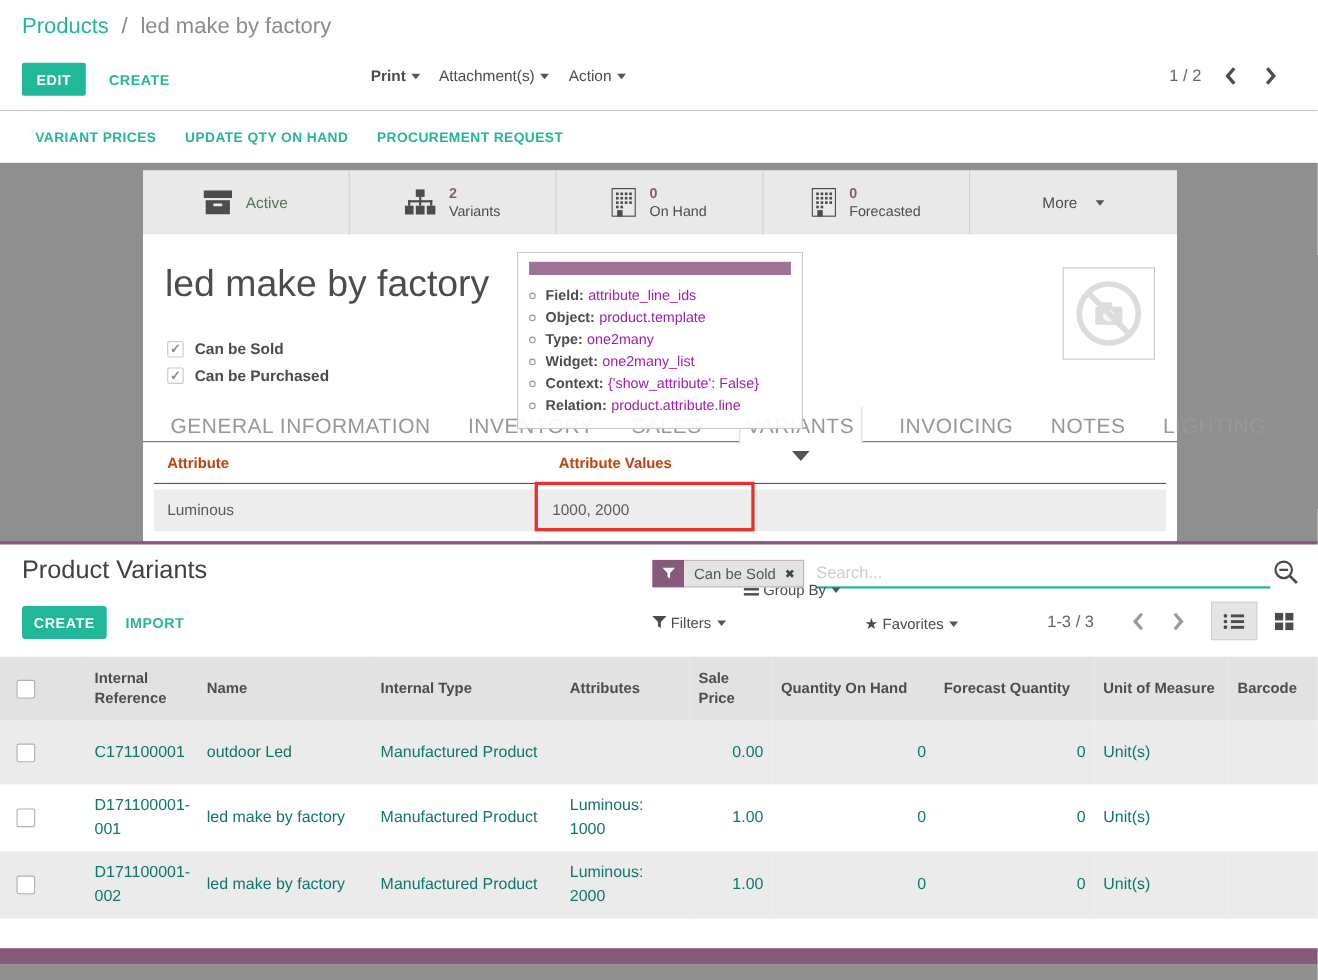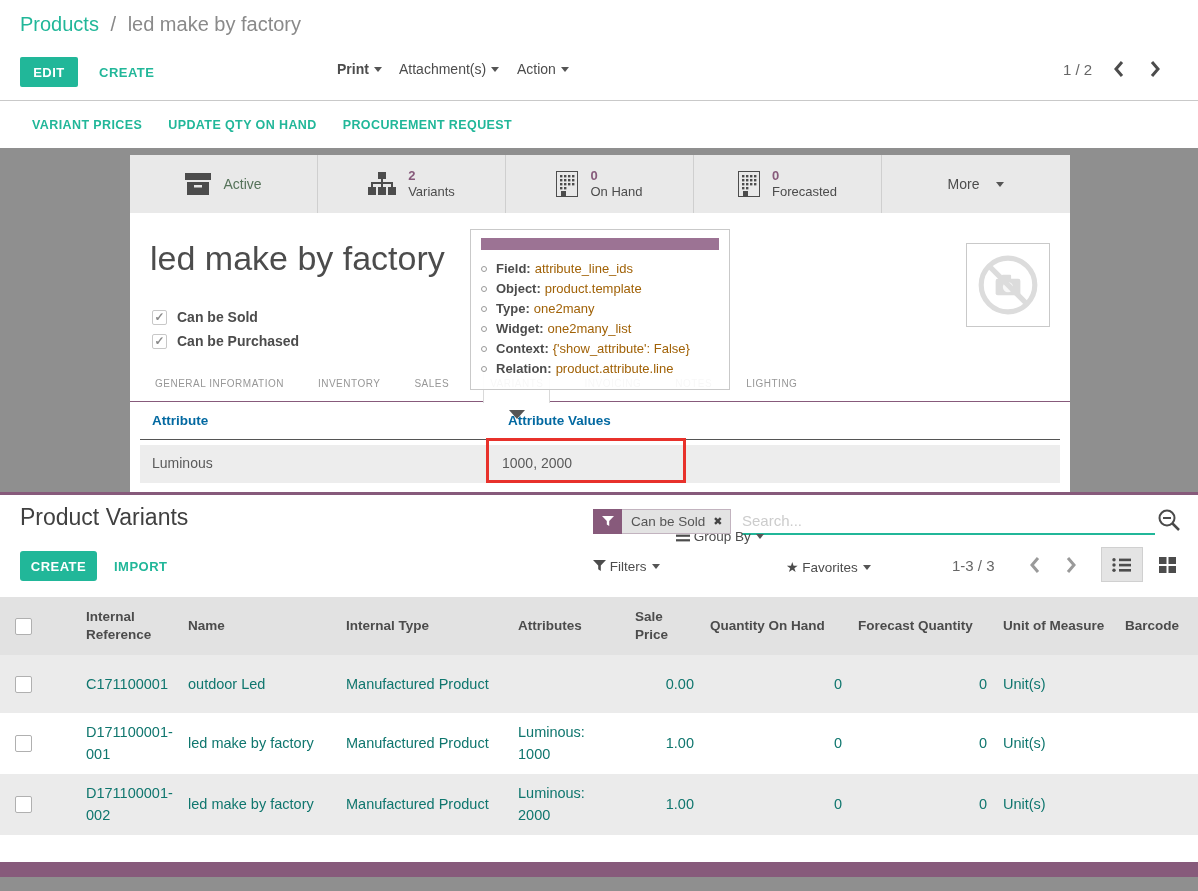--- a/index.html
+++ b/index.html
@@ -53,44 +53,44 @@
 
   .sheet-title { left:20px; top:84px; font-size:34px; color:#4c4c4c; white-space:nowrap; }
 
   .chk-row { display:flex; align-items:center; gap:10px; height:20px; }
   .chk-box { width:15px; height:15px; background:#fff; border:1px solid #c8c8c8; border-radius:2px;
              display:flex; align-items:center; justify-content:center; font-size:12px; color:#8a8a8a; font-weight:bold; cursor:pointer; }
   .chk-lbl { font-size:14px; font-weight:bold; color:#4c4c4c; }
 
   .tabbar { left:0; top:215px; width:940px; height:32px; border-bottom:1px solid #875a7b;
             display:flex; gap:34px; padding-left:25px; }
-  .tab { font-size:10px; color:#979797; letter-spacing:.5px; padding:8px 0 0 0; cursor:pointer; white-space:nowrap; position:relative; }
+  .tab { font-size:19px; color:#979797; letter-spacing:.5px; padding:8px 0 0 0; cursor:pointer; white-space:nowrap; position:relative; }
   .tab.active { background:#fff; border-left:1px solid #d9d9d9; border-right:1px solid #d9d9d9;
                 padding-left:6px; padding-right:6px; height:33px; z-index:5; }
   .tab-caret { position:absolute; left:50%; top:40px; margin-left:-8px; width:0; height:0; z-index:45;
                border-left:8px solid transparent; border-right:8px solid transparent; border-top:9px solid #555; }
 
-  .attr-head { font-size:13.5px; font-weight:bold; color:#0369a1; }
+  .attr-head { font-size:13.5px; font-weight:bold; color:#c2410c; }
   .attr-divider { left:10px; top:284px; width:920px; height:1px; background:#555; }
   .attr-row { left:10px; top:290px; width:920px; height:38px; background:#ededed; }
   .attr-cell { position:absolute; top:10px; font-size:14px; color:#5a5a5a; }
 
   .img-box { left:836px; top:88px; width:84px; height:84px; background:#fff; border:1px solid #c9c9c9;
              display:flex; align-items:center; justify-content:center; }
 
   .red-box { left:486px; top:438px; width:200px; height:45px; border:3px solid #e8312b; z-index:50; }
 
   
   .tooltip { left:470px; top:229px; width:260px; background:rgba(255,255,255,0.93);
              border:1px solid #c9c9c9; z-index:40; padding:8px 10px 10px 10px; }
   .tt-bar { height:12px; background:#9c7394; margin-bottom:9px; }
   .tt-item { display:flex; gap:9px; line-height:20px; font-size:13px; }
   .tt-bullet { width:6px; height:6px; border:1.5px solid #9a9a9a; border-radius:50%; margin-top:7px; flex:none; }
   .tt-label { font-weight:bold; color:#4c4c4c; white-space:nowrap; }
-  .tt-value { color:#a16207; margin-left:4px; white-space:nowrap; }
+  .tt-value { color:#a21caf; margin-left:4px; white-space:nowrap; }
 
   .purple-divider { left:0; top:492px; width:1198px; height:3px; background:#875a7b; }
 
   
   .pv-title { left:20px; top:504px; font-size:23px; color:#404040; }
 
   .facet { left:593px; top:509px; height:25px; display:flex; align-items:stretch; z-index:5; }
   .facet-icon { width:29px; background:#875a7b; display:flex; align-items:center; justify-content:center; }
   .facet-body { background:#e3e3e3; border:1px solid #c2b3bf; border-left:none; display:flex; align-items:center; padding:0 7px 0 9px; gap:8px; }
   .facet-lbl { font-size:13.5px; color:#555; }

